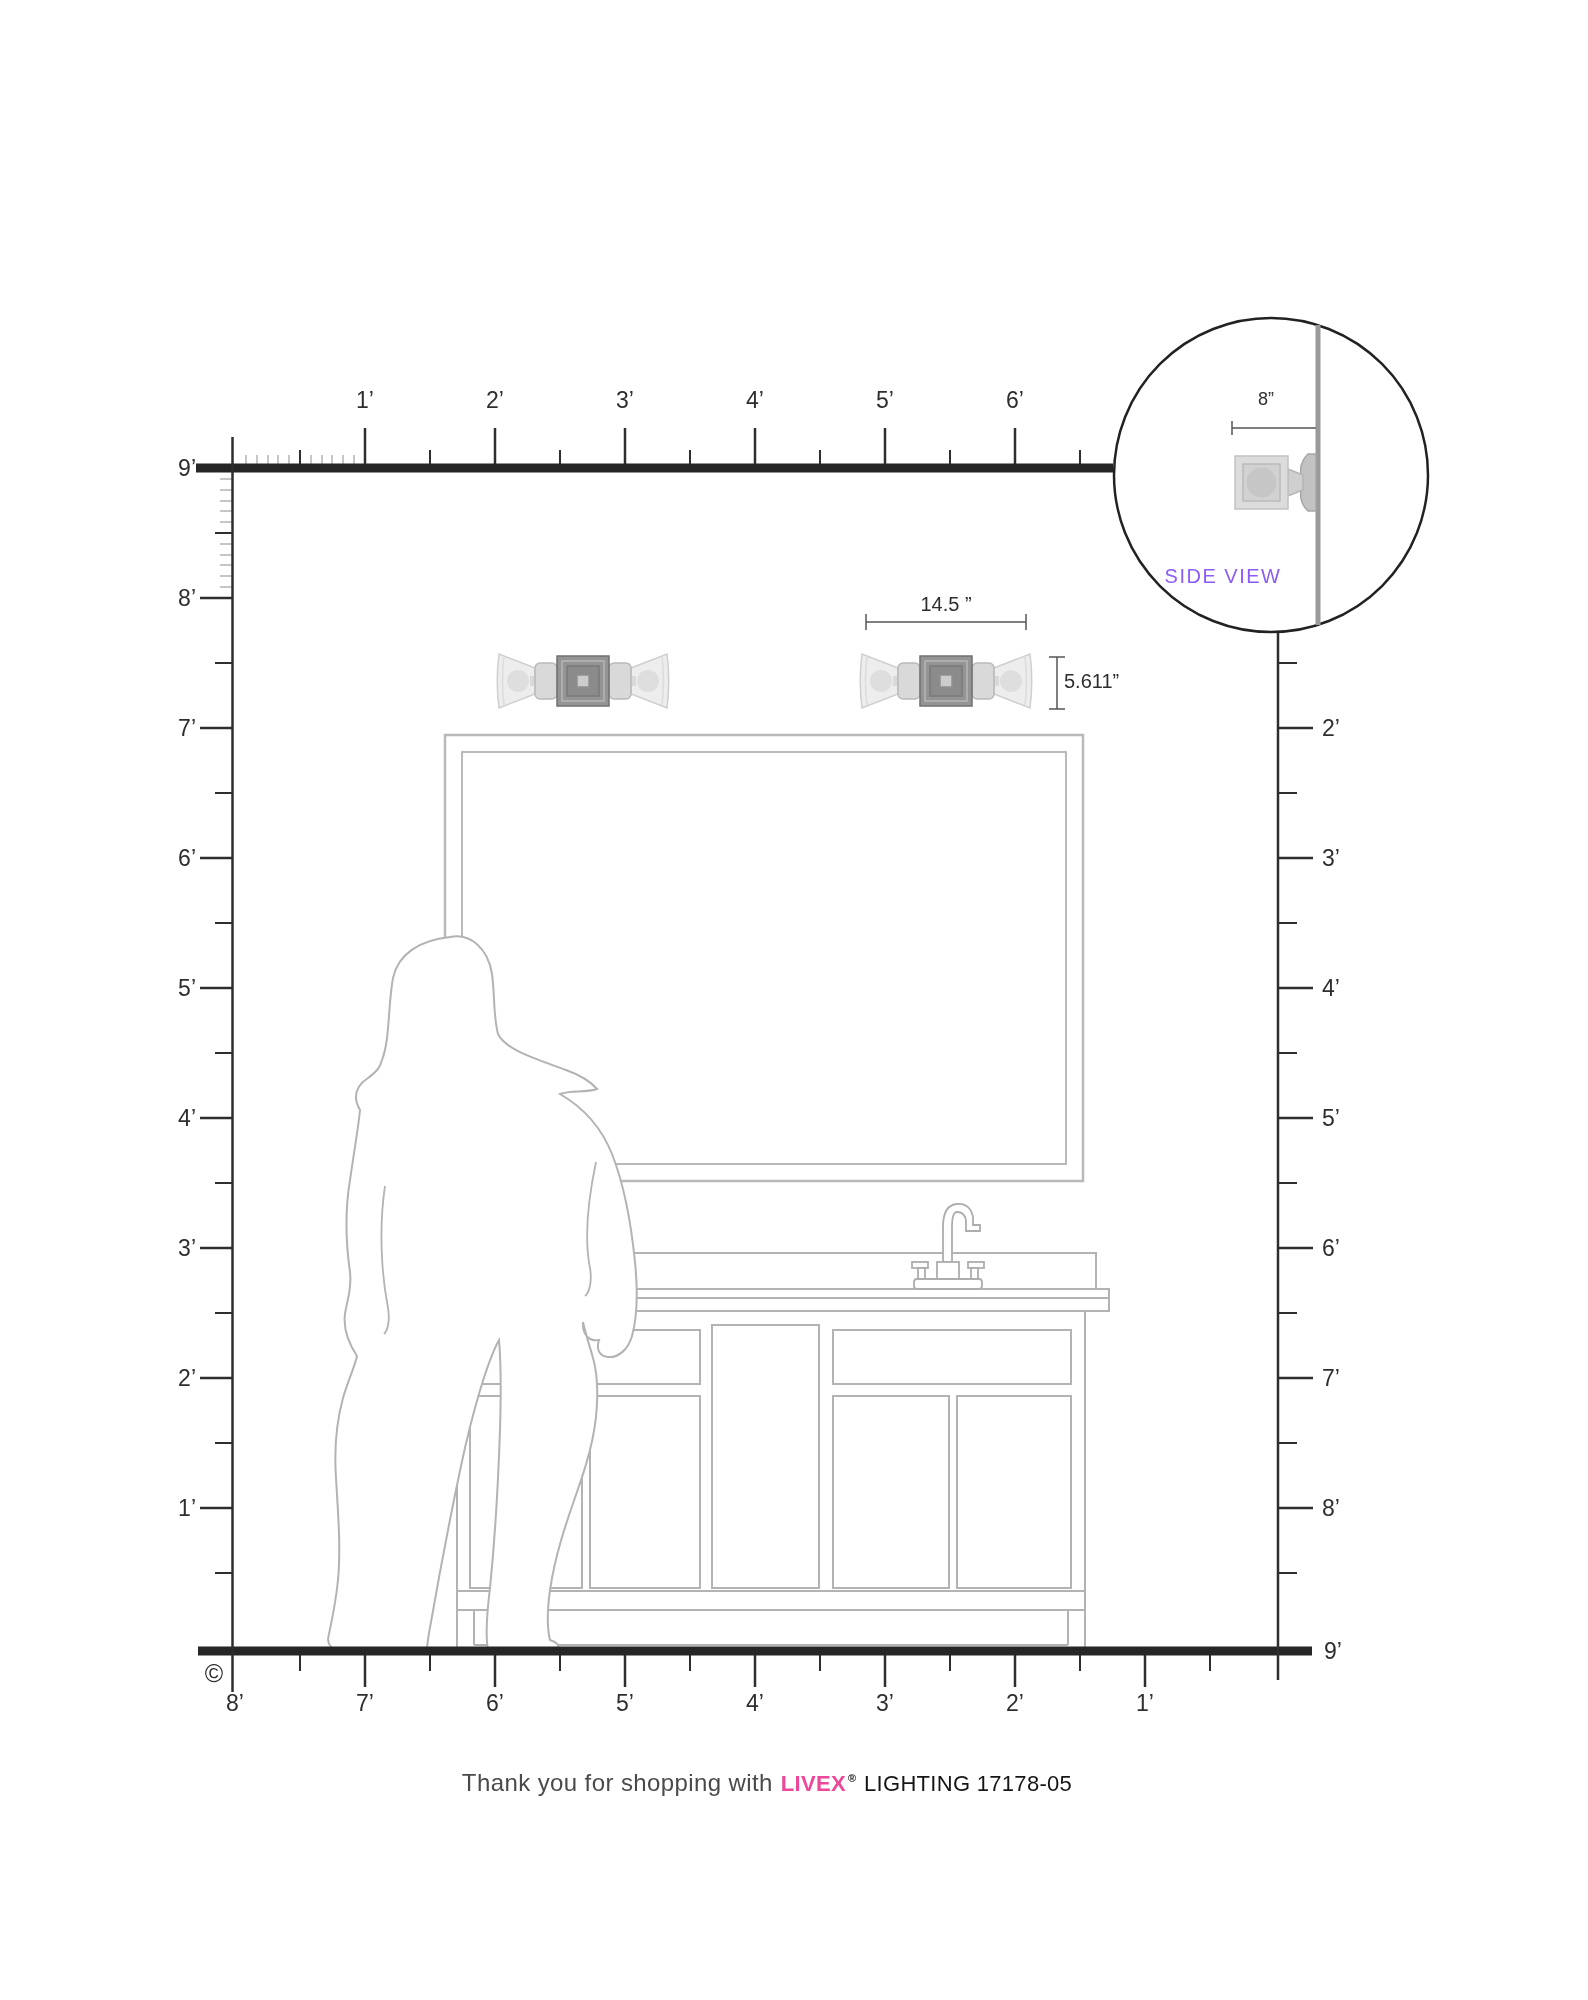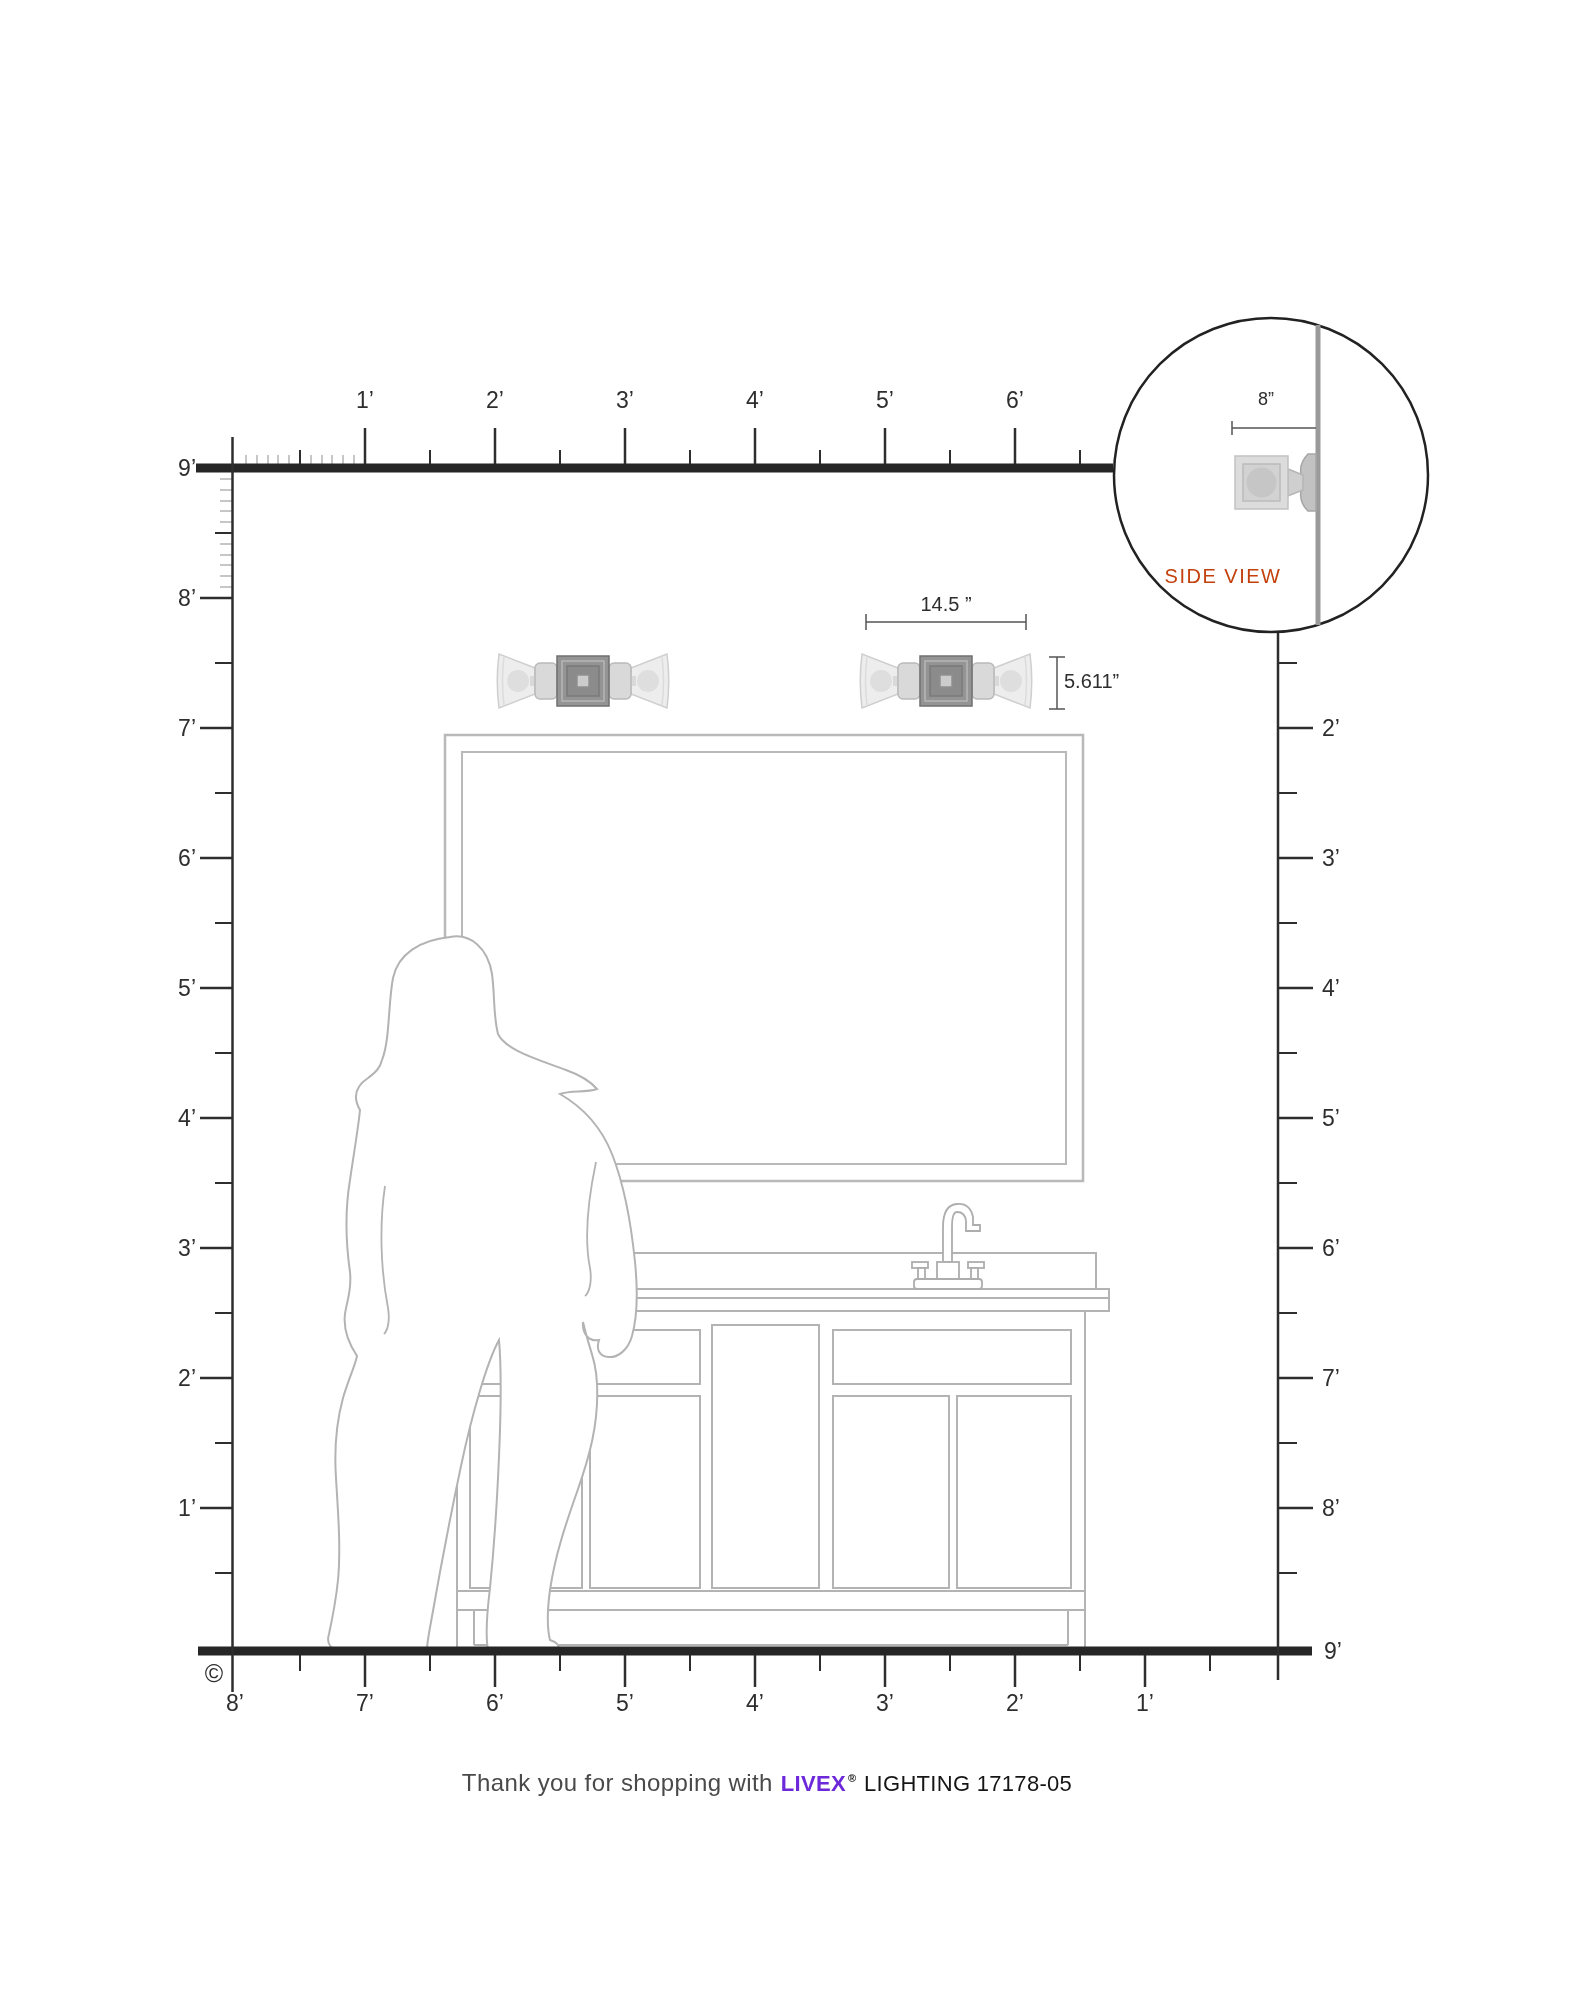--- a/index.html
+++ b/index.html
@@ -13,32 +13,32 @@
     transform:translate(-50%,-50%);line-height:1;
   }
   .lbl-r{transform:translate(-100%,-50%);}  
   .lbl-l{transform:translate(0,-50%);}      
   .dim{
     position:absolute;font-size:20px;color:#2e2e2e;white-space:nowrap;
     transform:translate(-50%,-50%);line-height:1;
   }
   .dim-l{transform:translate(0,-50%);}
   .sideview{
-    position:absolute;font-size:20px;color:#c2410c;letter-spacing:1.5px;
+    position:absolute;font-size:20px;color:#8b5cf6;letter-spacing:1.5px;
     transform:translate(-50%,-50%);white-space:nowrap;
   }
   .copyright{
     position:absolute;font-size:25px;color:#2e2e2e;transform:translate(-50%,-50%);
   }
   .caption{
     position:absolute;left:767px;top:1783px;transform:translate(-50%,-50%);
     display:flex;align-items:baseline;white-space:nowrap;
   }
   .cap-light{font-size:24px;color:#4a4a4a;letter-spacing:.4px;}
-  .cap-bold{font-size:22px;color:#6d28d9;font-weight:bold;margin-left:8px;letter-spacing:.3px;}
+  .cap-bold{font-size:22px;color:#ec4899;font-weight:bold;margin-left:8px;letter-spacing:.3px;}
   .cap-reg{font-size:11px;color:#151515;font-weight:bold;position:relative;top:-9px;margin:0 2px;}
   .cap-prod{font-size:22px;color:#151515;font-weight:normal;margin-left:6px;letter-spacing:.3px;}
 </style>
 </head>
 <body>
 
 <div id="stage">
 
   <svg id="art" width="1588" height="2000" viewBox="0 0 1588 2000">
 

